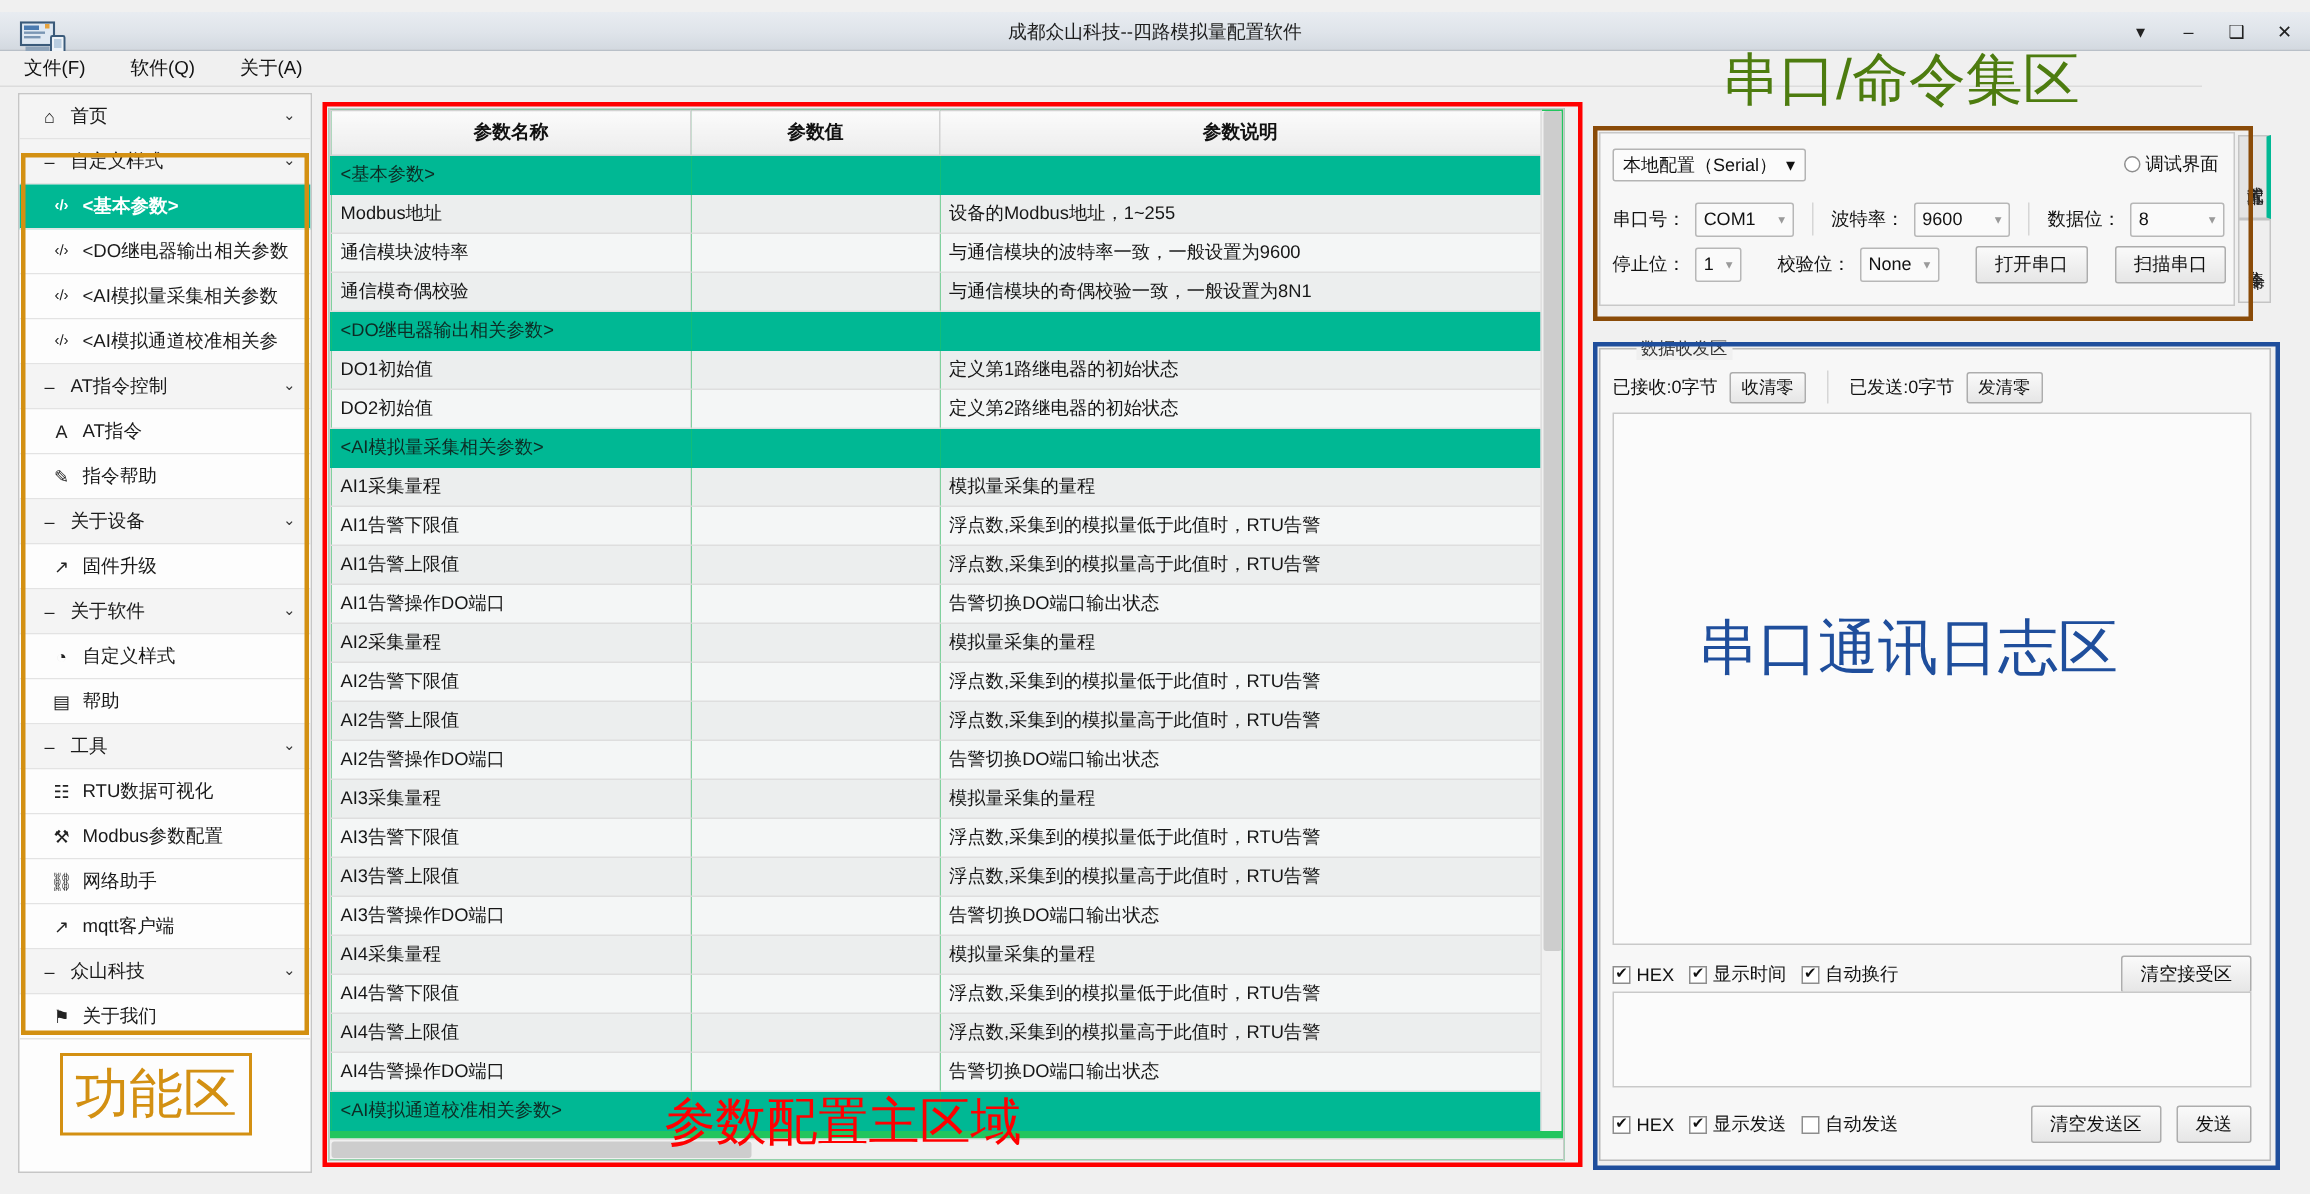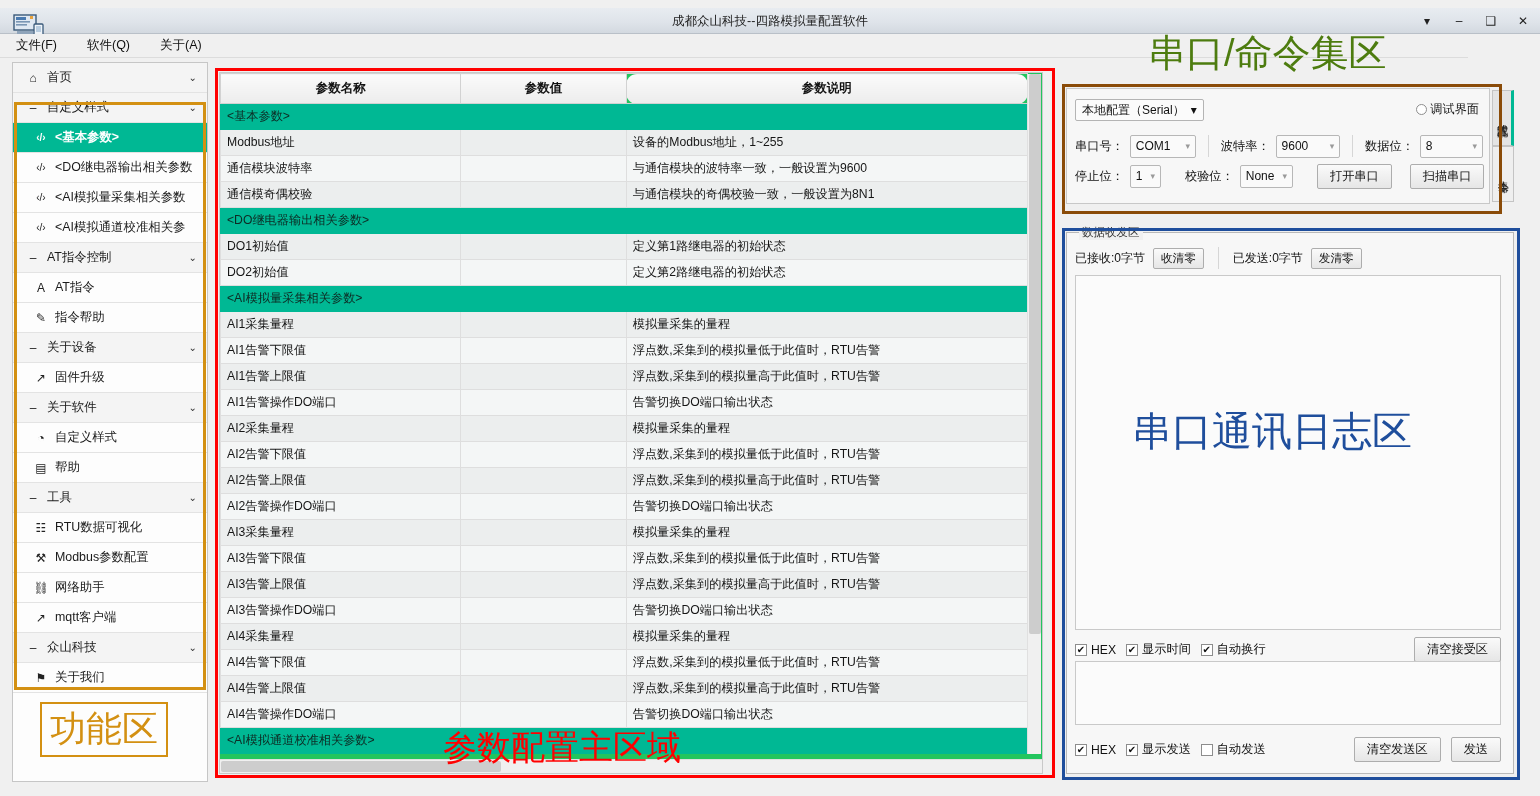--- a/index.html
+++ b/index.html
@@ -82,21 +82,21 @@
     border: 1px solid #dedede; height: 26px; font-size: 12.2px; color: #161616;
     padding: 0 6px; background: #eceeee; white-space: nowrap;
     overflow: hidden; text-overflow: clip;
   }
   table.params tr.alt td { background: #f4f6f6; }
   table.params tr.section td {
     background: #00b894; color: #0d2b24; font-size: 12.2px; border-color: #00b894;
   }
   .col-name { width: 218px; }
   .col-val  { width: 150px; margin-left: 28px; }
-  .col-desc { width: 364px; border-radius: 11px; }
+  .col-desc { width: 364px; }
   .tablescroll {
     flex: 1 1 auto; overflow: hidden; position: relative;
   }
   .vscroll {
     position: absolute; right: 1px; top: 1px; width: 14px; height: 680px;
     background: #f0f0f0; border-left: 1px solid #e0e0e0;
   }
   .vthumb {
     position: absolute; left: 1px; top: 0; width: 12px; height: 560px;
     background: #cdcdcd; border-radius: 2px;
@@ -158,21 +158,21 @@
     letter-spacing: -1px;
   }
   .vtab.active { background: #e4e4e4; border-right: 3px solid #00b894; }
 
   
   .datapanel {
     position: absolute; left: 1066px; top: 232px; width: 448px; height: 542px;
     border: 1px solid #b9b9b9; background: #f7f7f7;
   }
   .group-title {
-    position: absolute; left: 12px; top: -8px; background: #f0f0f0;
+    position: absolute; left: 24px; top: -8px; background: #f0f0f0;
     font-size: 11.5px; color: #333; padding: 0 3px;
   }
   .counter-row {
     position: absolute; left: 8px; top: 14px; display: flex; align-items: center; gap: 8px;
     font-size: 12px; color: #111;
   }
   .logbox {
     position: absolute; left: 8px; top: 42px; width: 426px; height: 355px;
     background: #fbfbfb; border: 1px solid #c9c9c9;
   }

